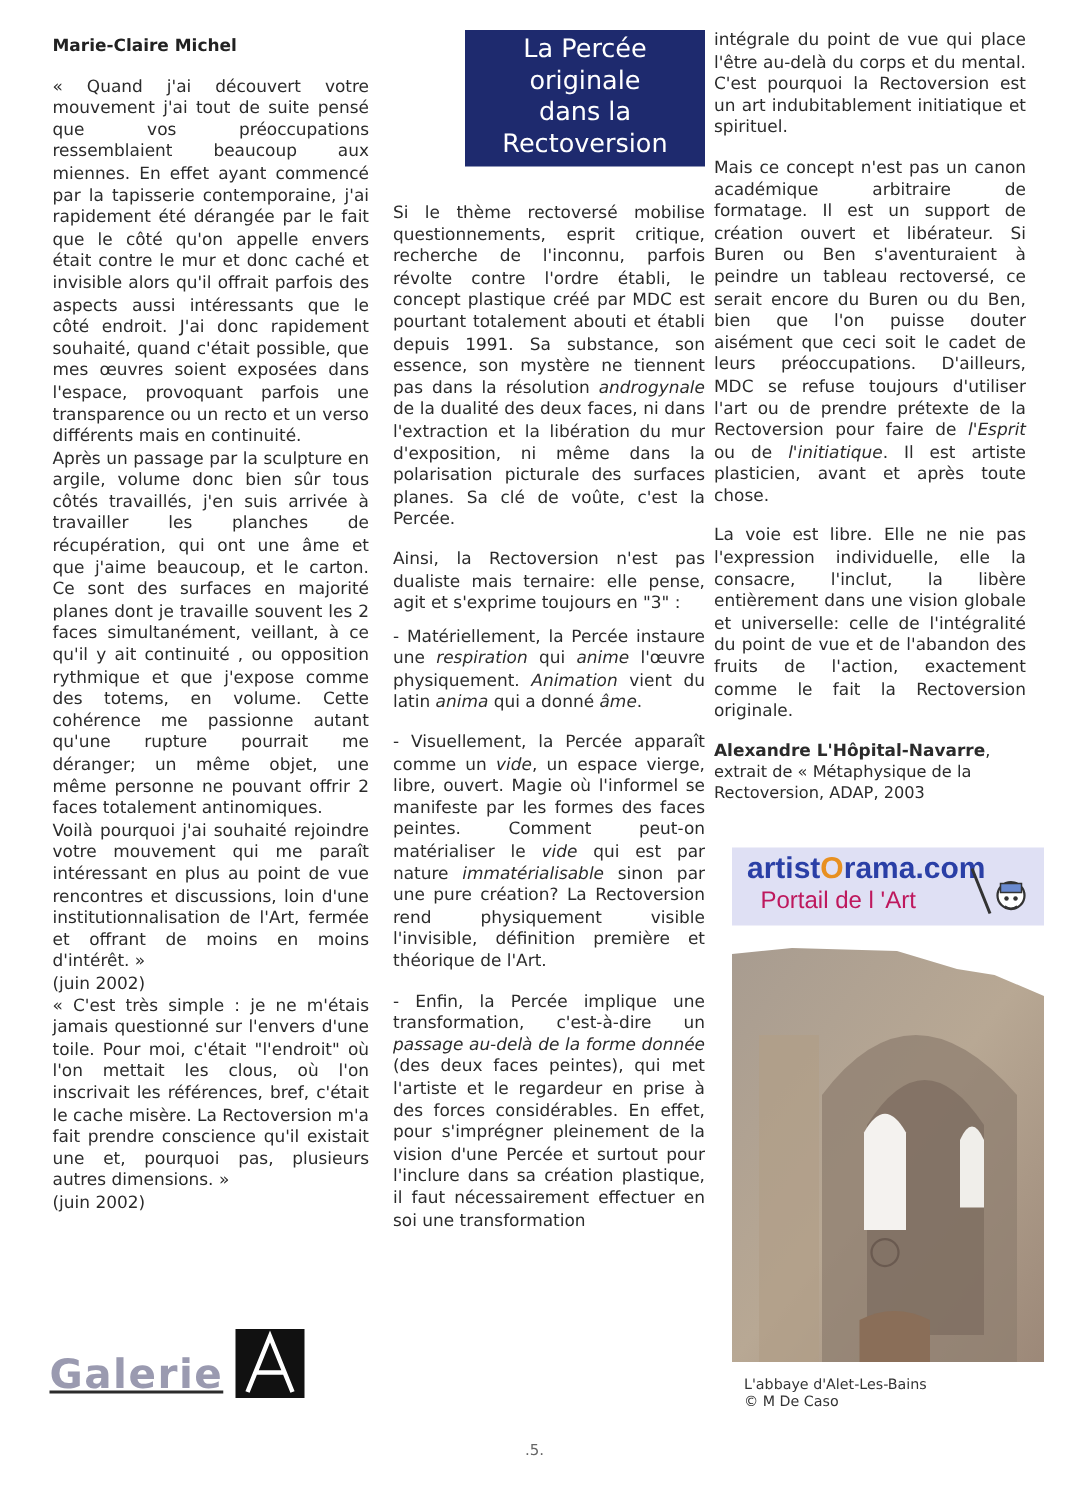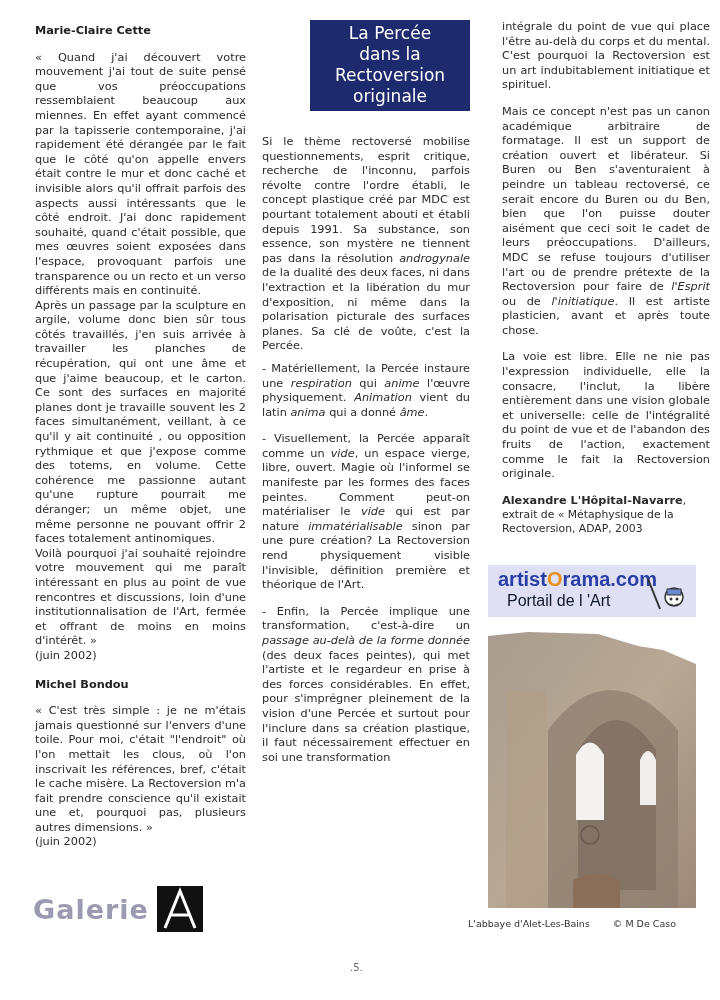--- a/index.html
+++ b/index.html
@@ -1,76 +1,76 @@
 <!DOCTYPE html>
 <html><head>
 <meta charset="utf-8">
 <style>
   html, body { margin:0; padding:0; background:#ffffff; }
   body { width:720px; height:1000px; position:relative; overflow:hidden;
          font-family:"DejaVu Sans", sans-serif; color:#2b2b2b; }
   .col { position:absolute; font-size:11.3px; line-height:14.6px; text-align:justify; }
   .col1 { left:35px; top:24px; width:211px; }
   .col2 { left:262px; top:20px; width:208px; }
-  .col3 { left:502px; top:20px; width:208px; }
+  .col3 { left:476px; top:20px; width:208px; }
   .author { font-weight:bold; font-size:11.3px; margin:0 0 12px 0; color:#222; }
   p { margin:0; }
   .gap { margin-top:12px; }
   .title-box { background:#1e2a6e; color:#fff; text-align:center; font-size:17px;
                line-height:21px; padding:3px 4px 4px 4px; font-weight:normal; margin-bottom:16px;margin-left:48px; }
   .intro { font-weight:bold; font-style:italic; color:#222; }
   em { font-style:italic; }
   .sig { font-size:10.8px; line-height:14px; text-align:left; }
   .sig b { font-weight:bold; font-size:11.3px;margin-top:28px; }
-  .galerie { position:absolute; left:33px; top:886px; display:flex; align-items:center; }
+  .galerie { position:absolute; left:33px; top:886px; display:flex; align-items:flex-end;text-decoration:underline; }
   .galerie-word { font-family:"DejaVu Sans", sans-serif; font-weight:bold; font-size:27px;
                   color:#9a9ab0; letter-spacing:1px; }
   .galerie-a { width:46px; height:46px; background:#111; margin-left:8px; position:relative; }
   .artisto { position:absolute; left:488px; top:565px; width:208px; height:52px;
              background:#dfe0f4; }
   .artisto-l1 { position:absolute; left:10px; top:3px; font-family:"Liberation Sans", sans-serif;
                 font-weight:bold; font-size:20px; color:#2a3fa6; }
   .artisto-l1 .o { color:#e89020; }
   .artisto-l2 { position:absolute; left:19px; top:27px; font-family:"Liberation Sans", sans-serif;
-                font-size:16px; color:#0f172a; }
+                font-size:16px; color:#be185d; }
   .photo { position:absolute; left:488px; top:630px; width:208px; height:278px; }
-  .caption { position:absolute; left:468px; top:918px; width:208px; font-size:9.5px;
-             color:#333; display:flex; justify-content:space-between; }
+  .caption { position:absolute; left:496px; top:918px; width:208px; font-size:9.5px;
+             color:#333; display:flex; justify-content:space-between;flex-direction:column; }
   .pagenum { position:absolute; left:350px; top:962px; font-size:10px; color:#666; }
 </style>
 </head>
 <body>
 
 <div class="col col1">
-  <div class="author">Marie-Claire Cette</div>
+  <div class="author">Marie-Claire Michel</div>
   <p>« Quand j'ai découvert votre mouvement j'ai tout de suite pensé que vos préoccupations ressemblaient beaucoup aux miennes. En effet ayant commencé par la tapisserie contemporaine, j'ai rapidement été dérangée par le fait que le côté qu'on appelle envers était contre le mur et donc caché et invisible alors qu'il offrait parfois des aspects aussi intéressants que le côté endroit. J'ai donc rapidement souhaité, quand c'était possible, que mes œuvres soient exposées dans l'espace, provoquant parfois une transparence ou un recto et un verso différents mais en continuité.</p>
   <p>Après un passage par la sculpture en argile, volume donc bien sûr tous côtés travaillés, j'en suis arrivée à travailler les planches de récupération, qui ont une âme et que j'aime beaucoup, et le carton. Ce sont des surfaces en majorité planes dont je travaille souvent les 2 faces simultanément, veillant, à ce qu'il y ait continuité , ou opposition rythmique et que j'expose comme des totems, en volume. Cette cohérence me passionne autant qu'une rupture pourrait me déranger; un même objet, une même personne ne pouvant offrir 2 faces totalement antinomiques.</p>
   <p>Voilà pourquoi j'ai souhaité rejoindre votre mouvement qui me paraît intéressant en plus au point de vue rencontres et discussions, loin d'une institutionnalisation de l'Art, fermée et offrant de moins en moins d'intérêt. »</p>
   <p style="text-align:left">(juin 2002)</p>
-  <div class="author gap" style="margin-top:14px">Michel Bondou</div>
   <p>« C'est très simple : je ne m'étais jamais questionné sur l'envers d'une toile. Pour moi, c'était "l'endroit" où l'on mettait les clous, où l'on inscrivait les références, bref, c'était le cache misère. La Rectoversion m'a fait prendre conscience qu'il existait une et, pourquoi pas, plusieurs autres dimensions. »</p>
   <p style="text-align:left">(juin 2002)</p>
 </div>
 
 <div class="galerie">
   <span class="galerie-word">Galerie</span>
   <div class="galerie-a">
     <svg width="46" height="46" viewBox="0 0 46 46">
       <path d="M8 42 L23 5 L38 42 M14 29 L32 29" stroke="#fff" stroke-width="3" fill="none"></path>
     </svg>
   </div>
 </div>
 
 <div class="col col2">
   <div class="title-box">
     <div>La Percée</div>
+    <div>originale</div>
     <div>dans la Rectoversion</div>
-    <div>originale</div>
   </div>
   <p class="gap" style="margin-top:24px"><span>Si le thème rectoversé mobilise questionnements, esprit critique, recherche de l'inconnu, parfois révolte contre l'ordre établi, le concept plastique créé par MDC est pourtant totalement abouti et établi depuis 1991. Sa substance, son essence, son mystère ne tiennent pas dans la résolution </span><em>androgynale</em><span> de la dualité des deux faces, ni dans l'extraction et la libération du mur d'exposition, ni même dans la polarisation picturale des surfaces planes. Sa clé de voûte, c'est la Percée.</span></p>
+  <p class="gap">Ainsi, la Rectoversion n'est pas dualiste mais ternaire: elle pense, agit et s'exprime toujours en "3" :</p>
   <p class="gap" style="margin-top:8px"><span>- Matériellement, la Percée instaure une </span><em>respiration</em><span> qui </span><em>anime</em><span> l'œuvre physiquement. </span><em>Animation</em><span> vient du latin </span><em>anima</em><span> qui a donné </span><em>âme</em><span>.</span></p>
   <p class="gap"><span>- Visuellement, la Percée apparaît comme un </span><em>vide</em><span>, un espace vierge, libre, ouvert. Magie où l'informel se manifeste par les formes des faces peintes. Comment peut-on matérialiser le </span><em>vide</em><span> qui est par nature </span><em>immatérialisable</em><span> sinon par une pure création? La Rectoversion rend physiquement visible l'invisible, définition première et théorique de l'Art.</span></p>
   <p class="gap"><span>- Enfin, la Percée implique une transformation, c'est-à-dire un </span><em>passage au-delà de la forme donnée</em><span> (des deux faces peintes), qui met l'artiste et le regardeur en prise à des forces considérables. En effet, pour s'imprégner pleinement de la vision d'une Percée et surtout pour l'inclure dans sa création plastique, il faut nécessairement effectuer en soi une transformation</span></p>
 </div>
 
 <div class="col col3">
   <p>intégrale du point de vue qui place l'être au-delà du corps et du mental. C'est pourquoi la Rectoversion est un art indubitablement initiatique et spirituel.</p>
   <p class="gap"><span>Mais ce concept n'est pas un canon académique arbitraire de formatage. Il est un support de création ouvert et libérateur. Si Buren ou Ben s'aventuraient à peindre un tableau rectoversé, ce serait encore du Buren ou du Ben, bien que l'on puisse douter aisément que ceci soit le cadet de leurs préoccupations. D'ailleurs, MDC se refuse toujours d'utiliser l'art ou de prendre prétexte de la Rectoversion pour faire de </span><em>l'Esprit</em><span> ou de </span><em>l'initiatique</em><span>. Il est artiste plasticien, avant et après toute chose.</span></p>
   <p class="gap">La voie est libre. Elle ne nie pas l'expression individuelle, elle la consacre, l'inclut, la libère entièrement dans une vision globale et universelle: celle de l'intégralité du point de vue et de l'abandon des fruits de l'action, exactement comme le fait la Rectoversion originale.</p>
   <p class="gap sig"><b>Alexandre L'Hôpital-Navarre</b><span>, extrait de « Métaphysique de la Rectoversion, ADAP, 2003</span></p>

